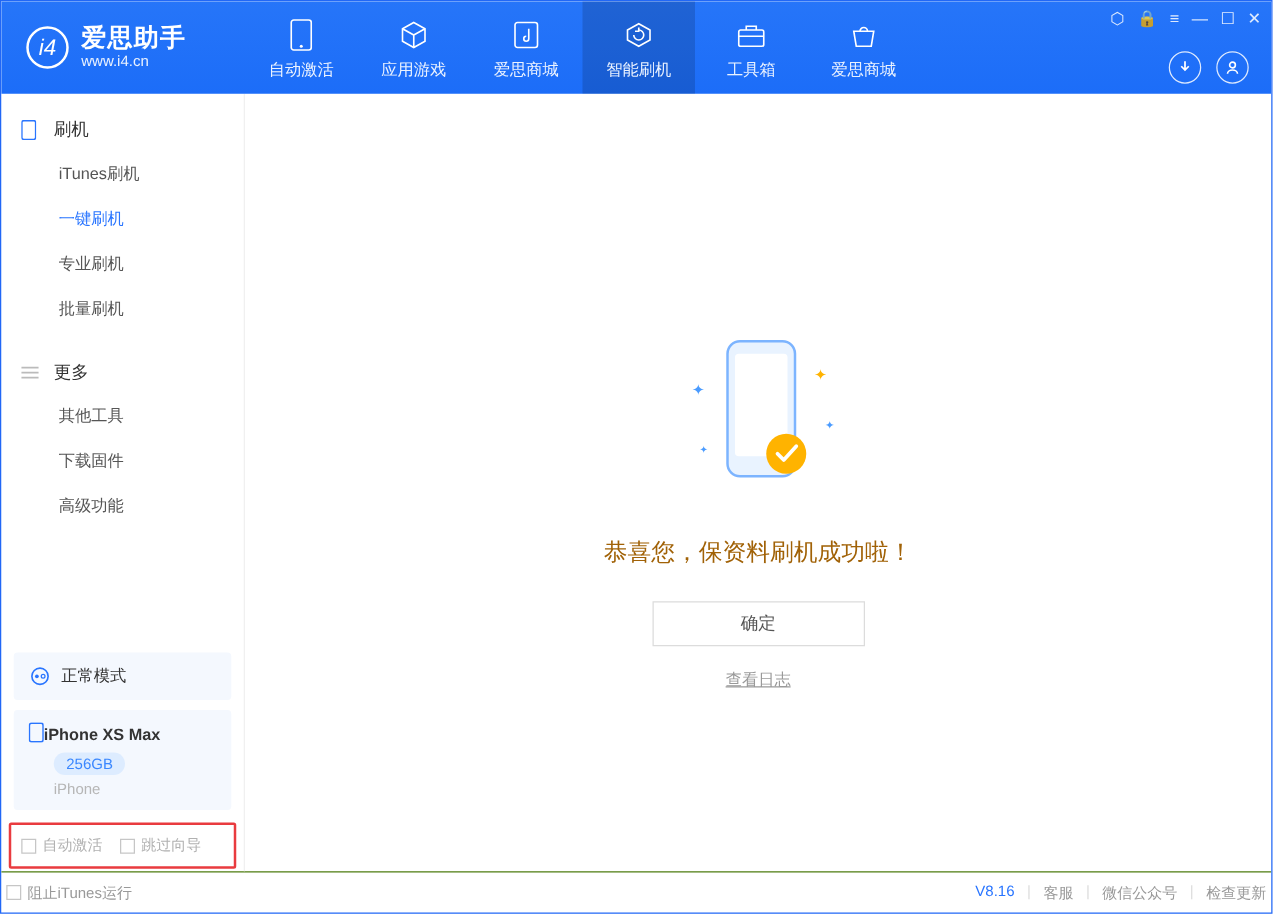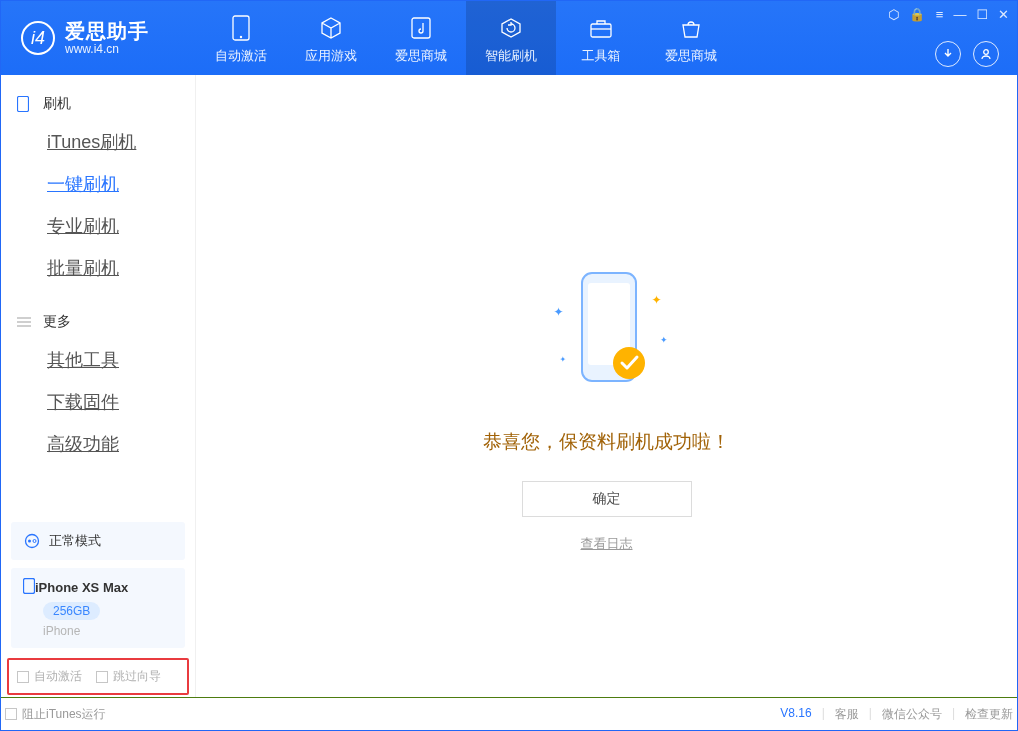--- a/index.html
+++ b/index.html
@@ -20,21 +20,21 @@
 .win-ctrls span { font-size: 13px; opacity: 0.85; cursor: pointer; }
 .user-circles { position: absolute; right: 18px; bottom: 8px; display: flex; gap: 12px; }
 .uc { width: 26px; height: 26px; border: 1.5px solid rgba(255,255,255,0.85); border-radius: 50%; display: flex; align-items: center; justify-content: center; cursor: pointer; }
 
 .body { display: flex; height: 622px; }
 .sidebar { width: 195px; border-right: 1px solid #f0f0f0; display: flex; flex-direction: column; }
 .side-scroll { flex: 1; overflow-y: auto; padding-top: 4px; }
 .side-group { padding: 8px 0; }
 .side-group-title { display: flex; align-items: center; padding: 8px 16px; font-size: 14px; color: #333; font-weight: 500; }
 .sgt-icon { width: 16px; display: inline-flex; margin-right: 10px; }
-.side-item { padding: 9px 16px 9px 46px; font-size: 18px; color: #555; cursor: pointer; text-decoration: underline; }
+.side-item { padding: 9px 16px 9px 46px; font-size: 13px; color: #555; cursor: pointer; }
 .side-item.active { color: #2975ff; }
 
 .device-panel { padding: 0 10px 10px; }
 .dev-card { background: #f4f8fe; border-radius: 3px; padding: 10px 12px; margin-bottom: 8px; display: flex; align-items: center; font-size: 13px; color: #333; }
 .dev-card .dicon { width: 18px; height: 18px; margin-right: 8px; display: inline-flex; align-items: center; justify-content: center; }
 .dev-card2 { background: #f4f8fe; border-radius: 3px; padding: 10px 12px; font-size: 13px; color: #333; }
 .dev-name { font-weight: 600; color: #333; margin-bottom: 5px; display: flex; align-items: center; }
 .storage-badge { display: inline-block; background: #ddecff; color: #3a87ff; border-radius: 10px; padding: 2px 10px; font-size: 12px; margin-bottom: 4px; }
 .dev-type { font-size: 12px; color: #b6b6b6; }
 .cb-row { border: 2px solid #e93b3f; border-radius: 2px; padding: 8px 8px; display: flex; gap: 14px; font-size: 12px; color: #b1b1b1; margin: 0 6px 2px; }

